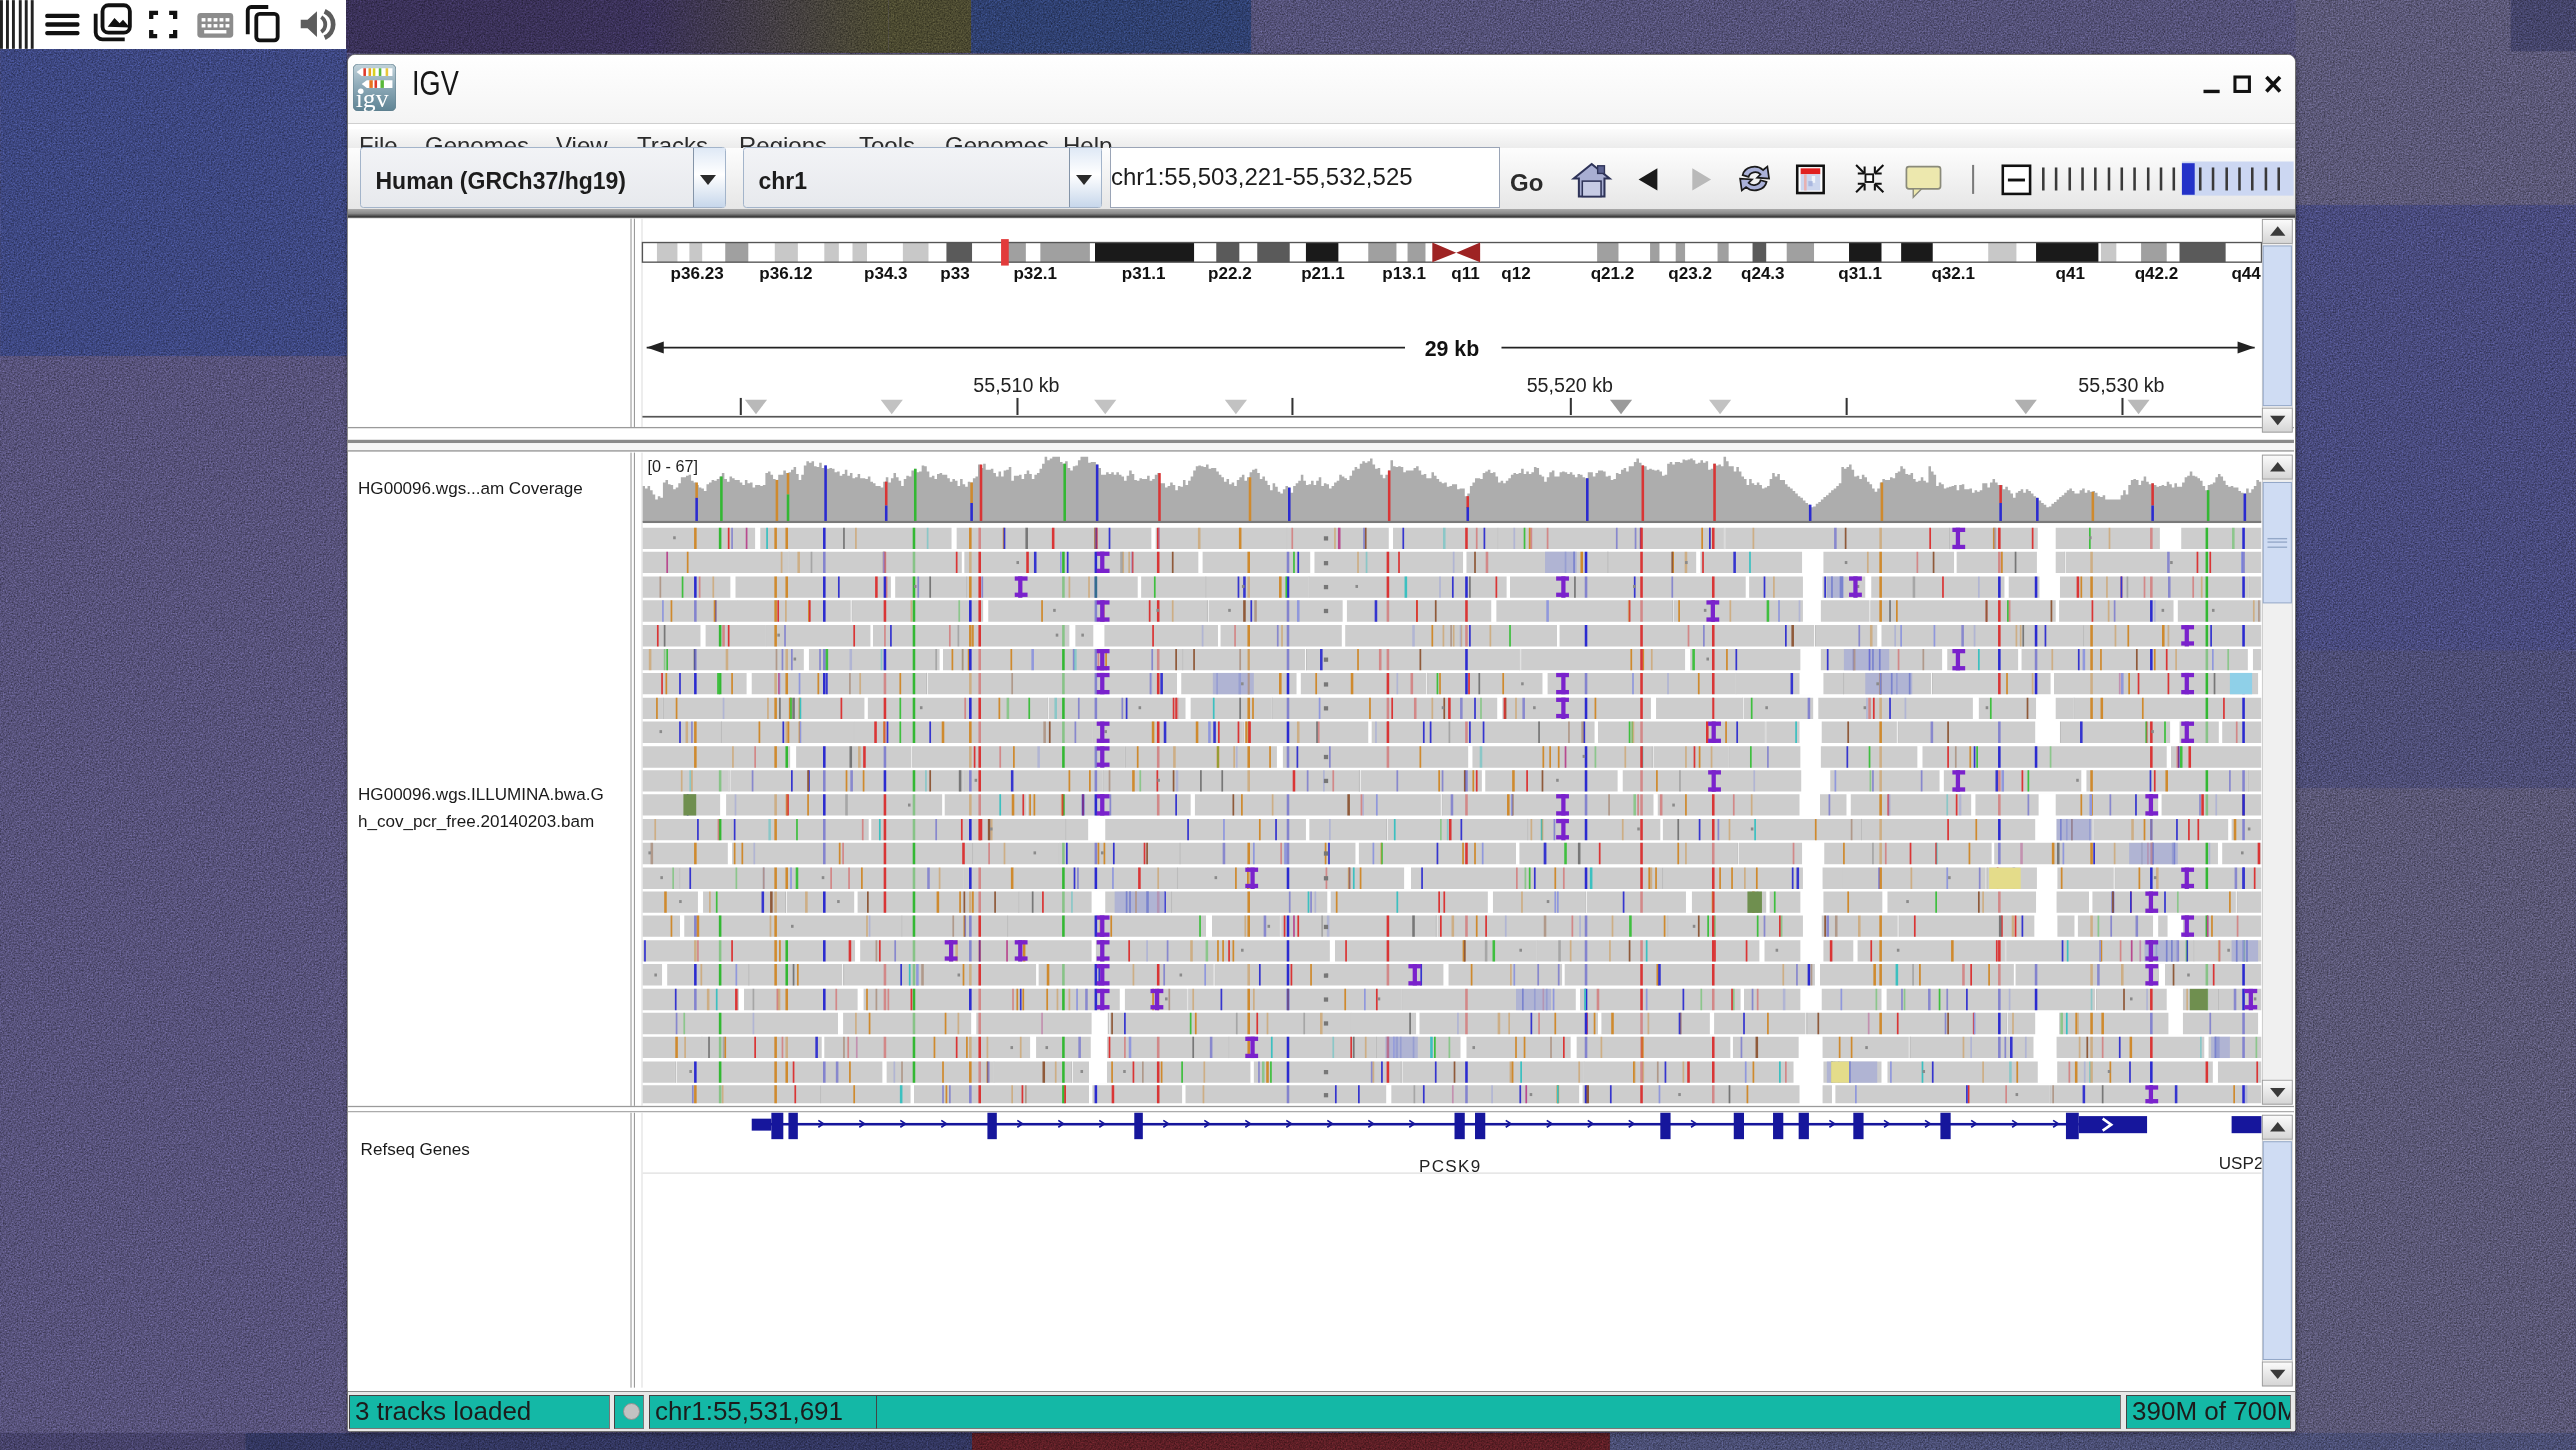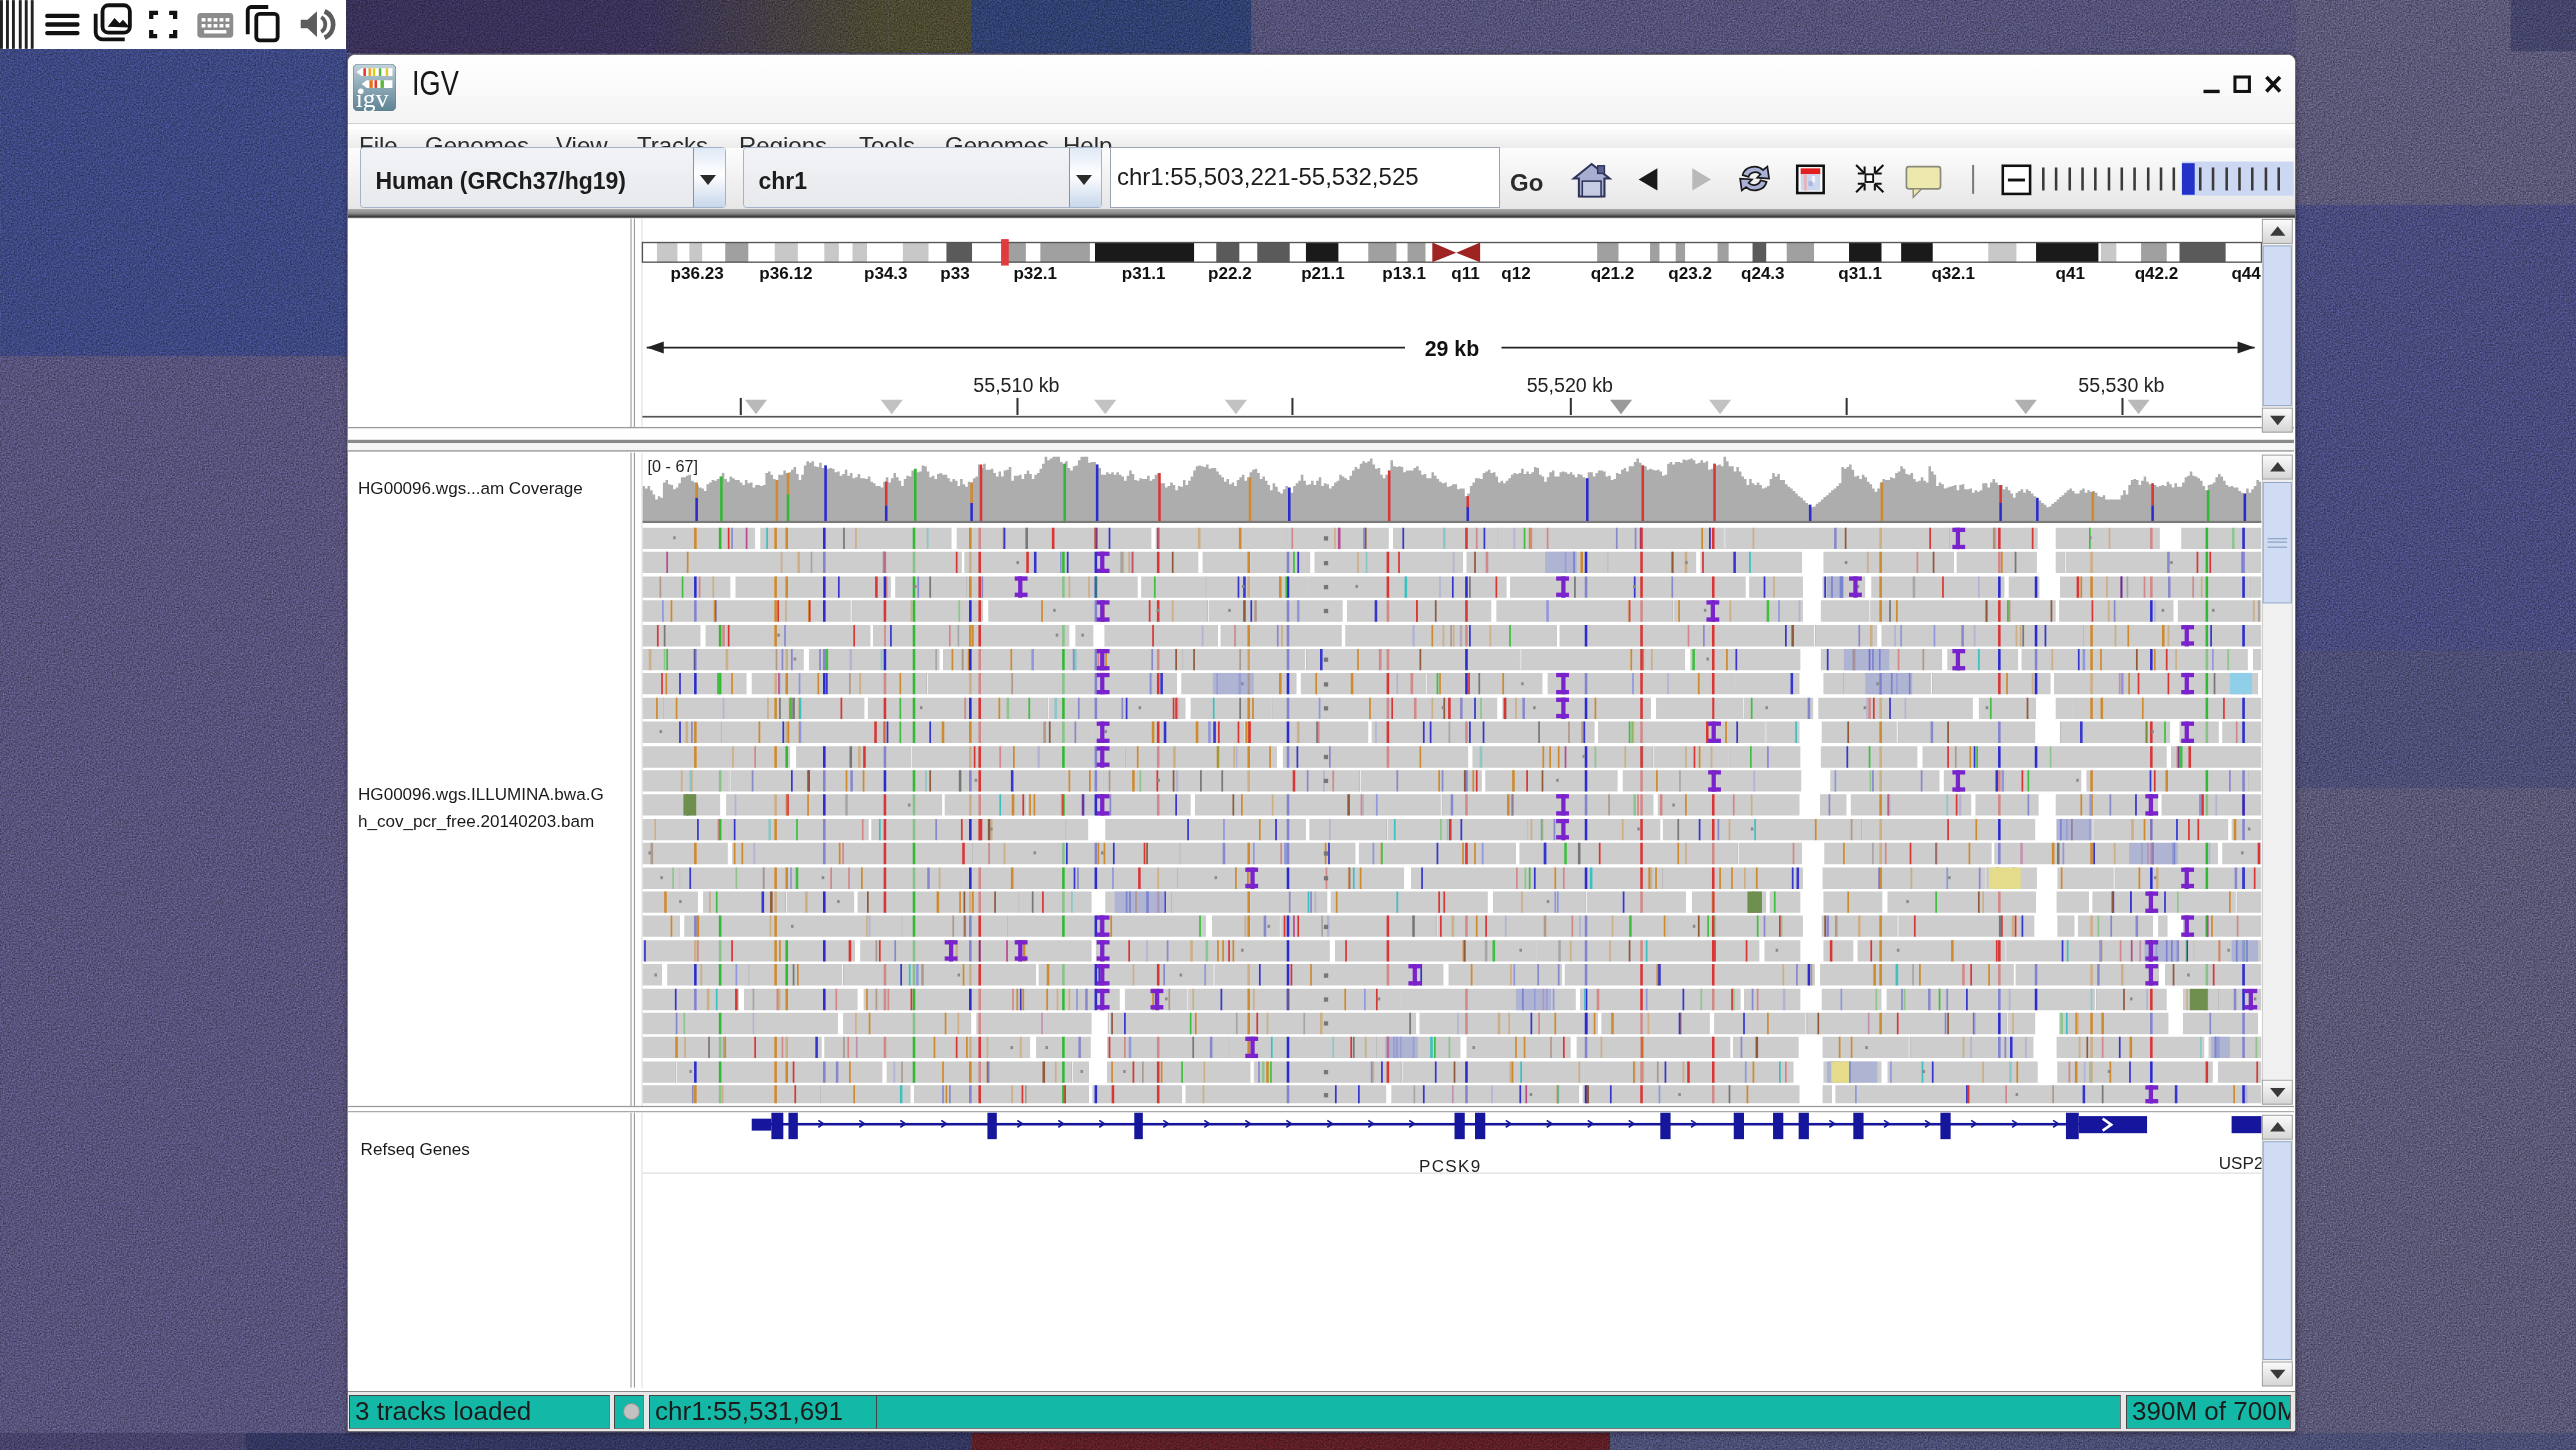--- a/index.html
+++ b/index.html
@@ -18,21 +18,21 @@
 #tbborder { position:absolute; left:0; top:154px; width:100%; height:11px;
             background:linear-gradient(#aaa 0%,#8a8a8a 40%,#3a3a3a 70%,#3a3a3a 77%,#d6d6d6 78%,#d6d6d6 100%); }
 .combo { position:absolute; top:92px; height:61px; border:1.7px solid #a3b4ca; border-radius:3.4px;
          background:linear-gradient(#f2f3f6,#e7e9ed); }
 .combo .txt { position:absolute; left:14.5px; top:20px; font-size:23px; font-weight:bold; color:#1c1c1c; white-space:nowrap; }
 .combo .arr { position:absolute; right:0; top:0; bottom:0; width:32px; border-left:1.7px solid #8494a8;
               background:linear-gradient(#dfe9f6,#ffffff 45%,#c7d7eb); }
 .combo .arr:after { content:""; position:absolute; left:6px; top:26.5px; border:8.5px solid transparent;
                     border-top:10.2px solid #2b2b2b; }
 #locfield { position:absolute; left:762px; top:92px; width:390px; height:61px; background:#fff;
-            border:1.7px solid #9aa4b6; font-size:24px; color:#1c1c1c; line-height:58px; padding-left:6px; white-space:nowrap; overflow:hidden;}
+            border:1.7px solid #9aa4b6; font-size:24px; color:#1c1c1c; line-height:58px; white-space:nowrap; overflow:hidden;}
 #gobtn { position:absolute; left:1162px; top:114px; font-size:24px; font-weight:bold; color:#2b2b2b; }
 #statusbar { position:absolute; left:0; top:1336px; width:100%; height:40px; background:#e8e8e8;
              border-top:1.7px solid #8a8a8a; }
 .scell { position:absolute; top:2.6px; height:34px; background:#14b8a6;
          border:1.7px solid; border-color:#444 #777 #777 #444;
          font-size:26px; color:#1c1c1c; line-height:31px; padding-left:5.1px; white-space:nowrap; overflow:hidden; }
 
 </style></head><body>
 <svg width="2576" height="1450" viewBox="0 0 3016 1698" xmlns="http://www.w3.org/2000/svg" style="position:absolute;left:0;top:0">
 <filter id="noise" x="0" y="0" width="100%" height="100%" color-interpolation-filters="sRGB">

